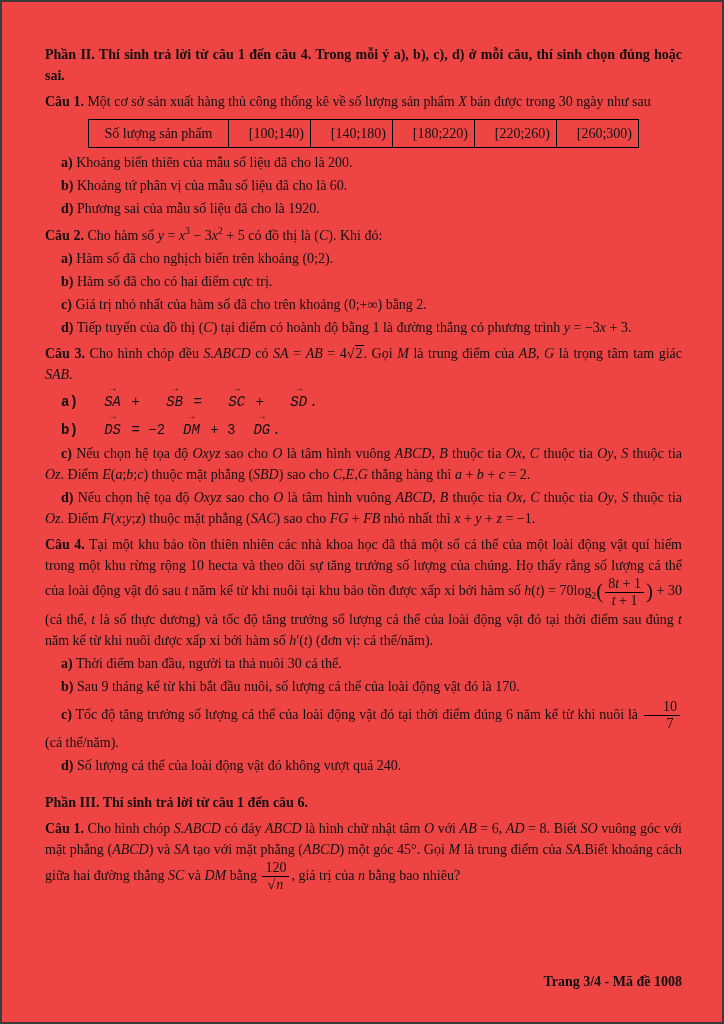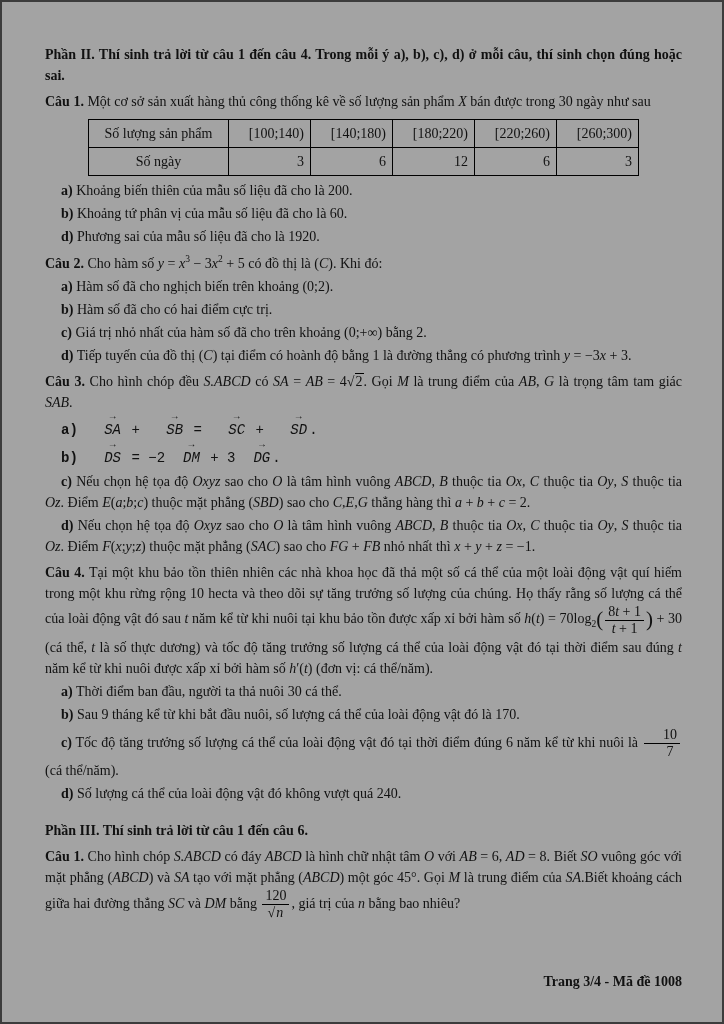--- a/index.html
+++ b/index.html
@@ -1,19 +1,19 @@
 <!DOCTYPE html>
 <html><head>
 <meta charset="utf-8">
 <style>
   * { box-sizing: border-box; }
   html, body { margin: 0; padding: 0; background: #ffffff; }
   .page {
     width: 724px; height: 1024px; margin: 0 auto; position: relative;
-    background: #a3a3a3; border: 2px solid #3c3c3c;
+    background: #ef4444; border: 2px solid #3c3c3c;
     padding: 42px 40px 0 43px;
     font-family: "Liberation Serif", "DejaVu Serif", serif;
     font-size: 14px; line-height: 1.5; color: #111;
   }
   p { margin: 0; }
   .ph { font-weight: 700; text-align: justify; }
   .ph3 { margin-top: 16px; margin-bottom: 2px; }
   .stem { text-align: justify; margin-top: 5px; }
   .option { text-align: justify; text-indent: 16px; margin-top: 2px; }
   .vecline { margin-top: 7px; font-family: Liberation Mono, monospace; }
@@ -48,28 +48,20 @@
   <table class="freq-table">
     <tbody>
       <tr>
         <td class="first">Số lượng sản phẩm</td>
         <td class="data">[100;140)</td>
         <td class="data">[140;180)</td>
         <td class="data">[180;220)</td>
         <td class="data">[220;260)</td>
         <td class="data">[260;300)</td>
       </tr>
-      <tr>
-        <td class="first">Số ngày</td>
-        <td class="data">3</td>
-        <td class="data">6</td>
-        <td class="data">12</td>
-        <td class="data">6</td>
-        <td class="data">3</td>
-      </tr>
     </tbody>
   </table>
 
   <p class="option"><b class="qlabel">a)</b> <span>Khoảng biến thiên của mẫu số liệu đã cho là 200.</span></p>
   <p class="option"><b class="qlabel">b)</b> <span>Khoảng tứ phân vị của mẫu số liệu đã cho là 60.</span></p>
   <p class="option"><b class="qlabel">d)</b> <span>Phương sai của mẫu số liệu đã cho là 1920.</span></p>
 
   <p class="stem"><b class="qlabel">Câu 2.</b> <span>Cho hàm số <i>y</i> = <i>x</i><sup>3</sup> − 3<i>x</i><sup>2</sup> + 5 có đồ thị là (<i>C</i>). Khi đó:</span></p>
   <p class="option"><b class="qlabel">a)</b> <span>Hàm số đã cho nghịch biến trên khoảng (0;2).</span></p>
   <p class="option"><b class="qlabel">b)</b> <span>Hàm số đã cho có hai điểm cực trị.</span></p>

